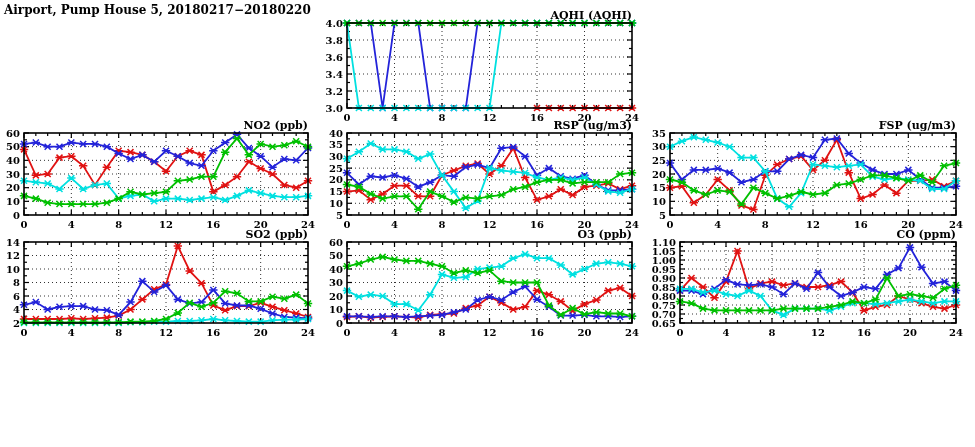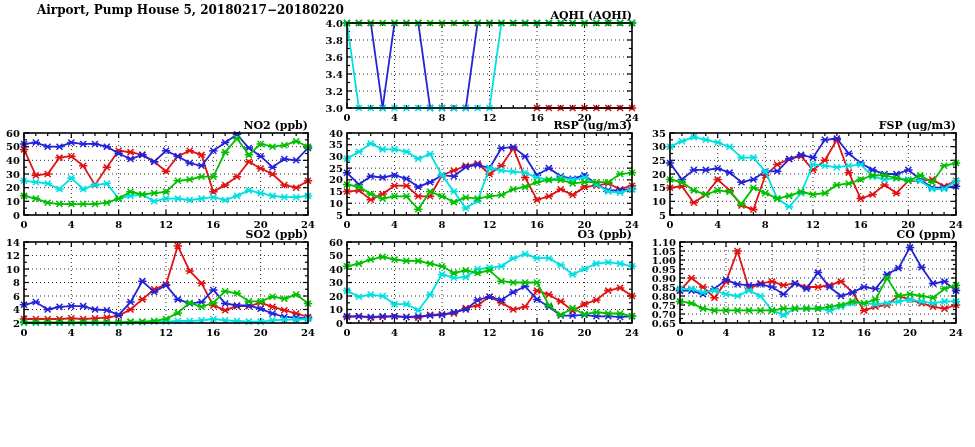--- a/index.html
+++ b/index.html
@@ -1,19 +1,19 @@
 <!DOCTYPE html>
 <html><head>
 <meta charset="utf-8">
 <style>
   html,body{margin:0;padding:0;background:#fff;}
   .stage{position:relative;width:975px;height:447px;background:#ffffff;overflow:hidden;
          font-family:"DejaVu Serif",serif;}
   .page-title{position:absolute;left:4px;top:3px;font:bold 12px "DejaVu Serif",serif;color:#000;
-              letter-spacing:0px;white-space:nowrap;margin-left:33px;}
+              letter-spacing:0px;white-space:nowrap;}
   .chart{position:absolute;}
   .chart svg{overflow:visible;display:block;}
   .tick-label{font:bold 10px "DejaVu Serif",serif;fill:#000;}
   .chart-title{font:bold 11px "DejaVu Serif",serif;fill:#000;}
 </style>
 </head>
 <body>
 
 <div class="stage">
   <div class="page-title">Airport, Pump House 5, 20180217−20180220</div>

